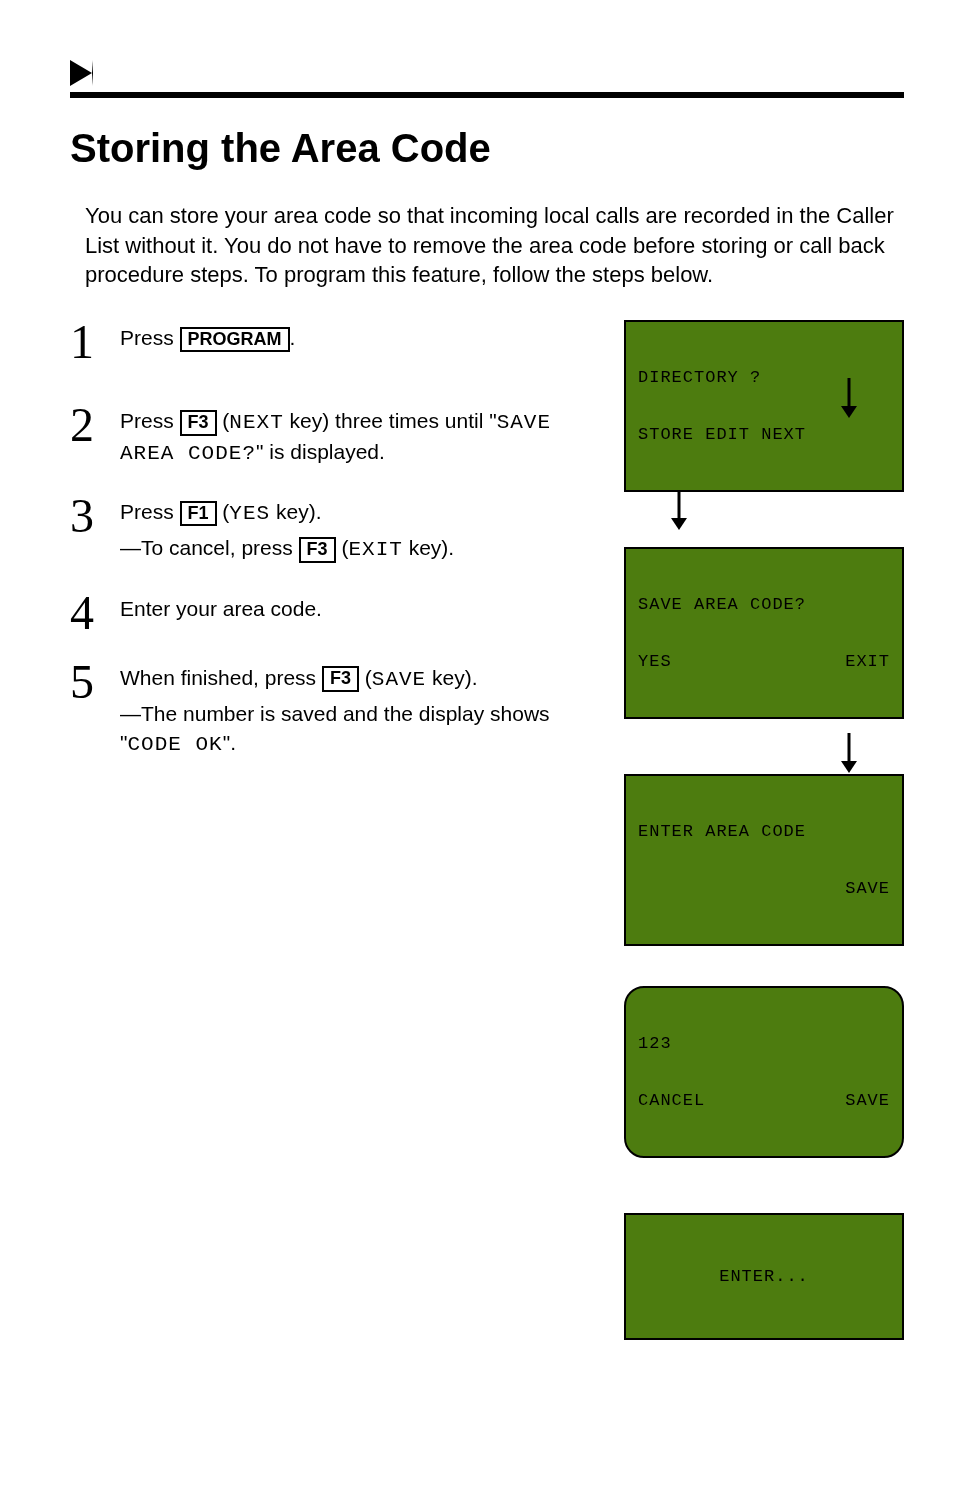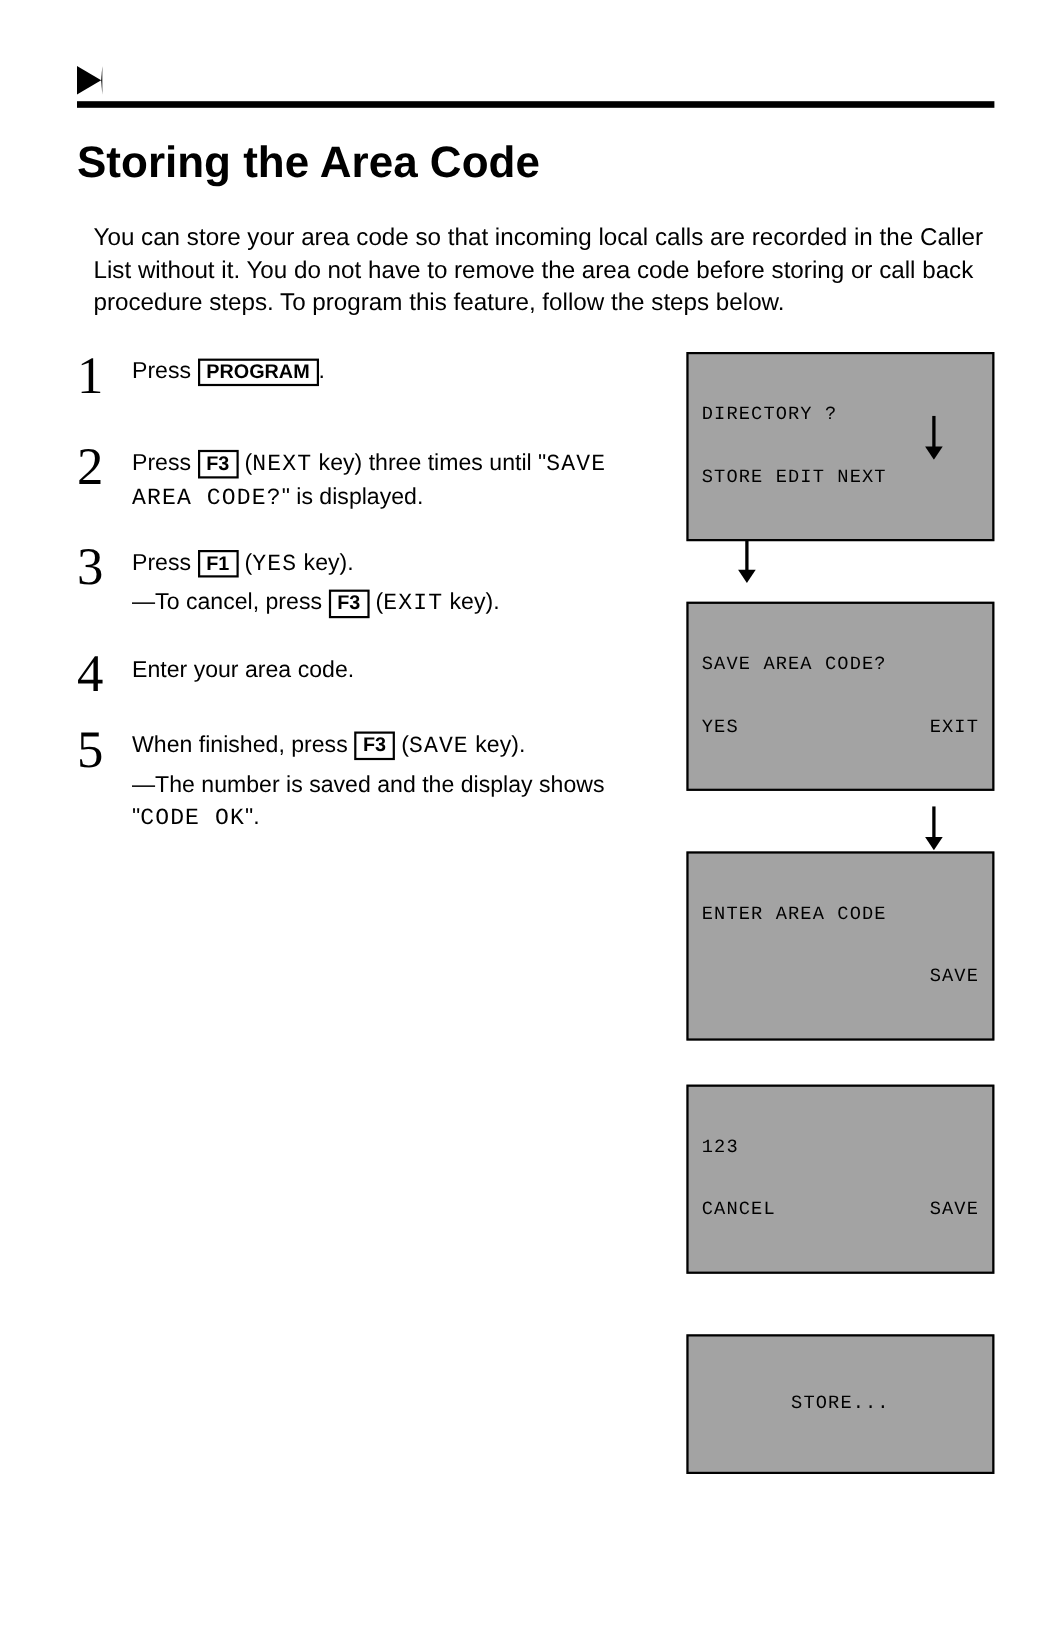--- a/index.html
+++ b/index.html
@@ -90,21 +90,21 @@
       font-family: 'Courier New', monospace;
       letter-spacing: 1px;
       text-align: right;
     }
     .screen {
       border: 2.5px solid black;
       padding: 8px 12px;
       font-family: 'Courier New', monospace;
       font-size: 17px;
       letter-spacing: 1px;
-      background: #a3a3a3;
+      background: #4d7c0f;
       margin-bottom: 40px;
       white-space: pre;
     }
     .screen .row {
       display: flex;
       justify-content: space-between;
     }
     .arrow-svg {
       stroke: black;
       stroke-width: 3;
@@ -193,28 +193,28 @@
       <svg width="30" height="40" style="position:absolute; top:170px; left:40px;">
           <line x1="15" y1="0" x2="15" y2="30" class="arrow-svg"></line>
           <polygon points="15,40 7,28 23,28" fill="black"></polygon>
         </svg>
 
       <div class="screen" style="margin-top:55px;">
         <div>ENTER AREA CODE</div>
         <div class="row"><span></span><span>SAVE</span></div>
       </div>
 
-      <div class="screen" style="margin-top:34px;">
+      <div class="screen" style="margin-top:34px;border-radius:20px;">
         <div>123</div>
         <div class="row"><span>CANCEL</span><span>SAVE</span></div>
       </div>
       <svg width="30" height="40" style="position:absolute; top:413px; right:40px;">
           <line x1="15" y1="0" x2="15" y2="30" class="arrow-svg"></line>
           <polygon points="15,40 7,28 23,28" fill="black"></polygon>
         </svg>
 
       <div class="screen" style="margin-top:55px; text-align:center; padding:14px 12px;">
-        <div>STORE...</div>
+        <div>ENTER...</div>
       </div>
     </div>
   </div>
 
 </div>
 
 </body></html>

